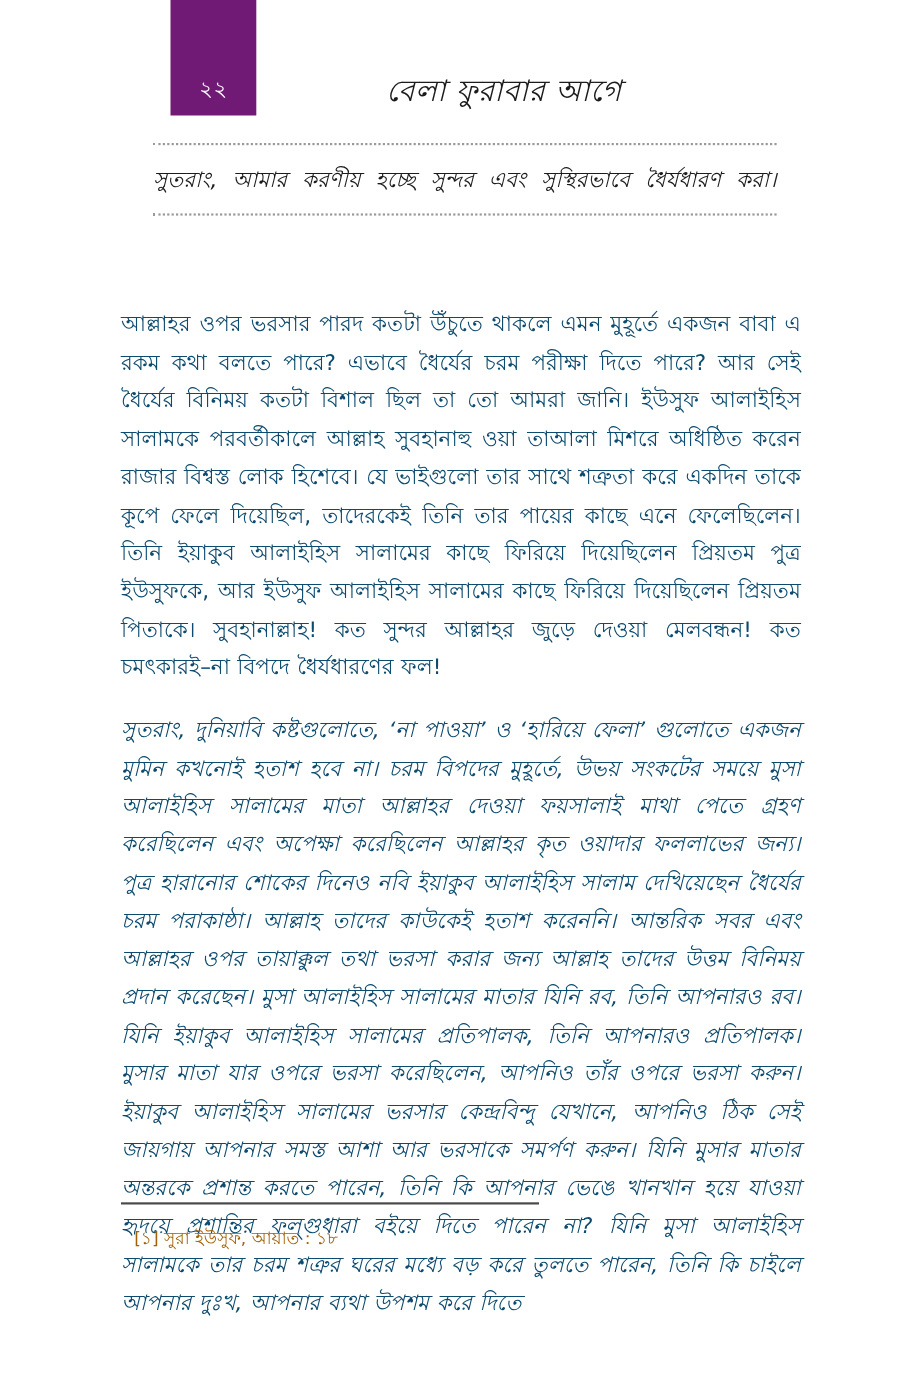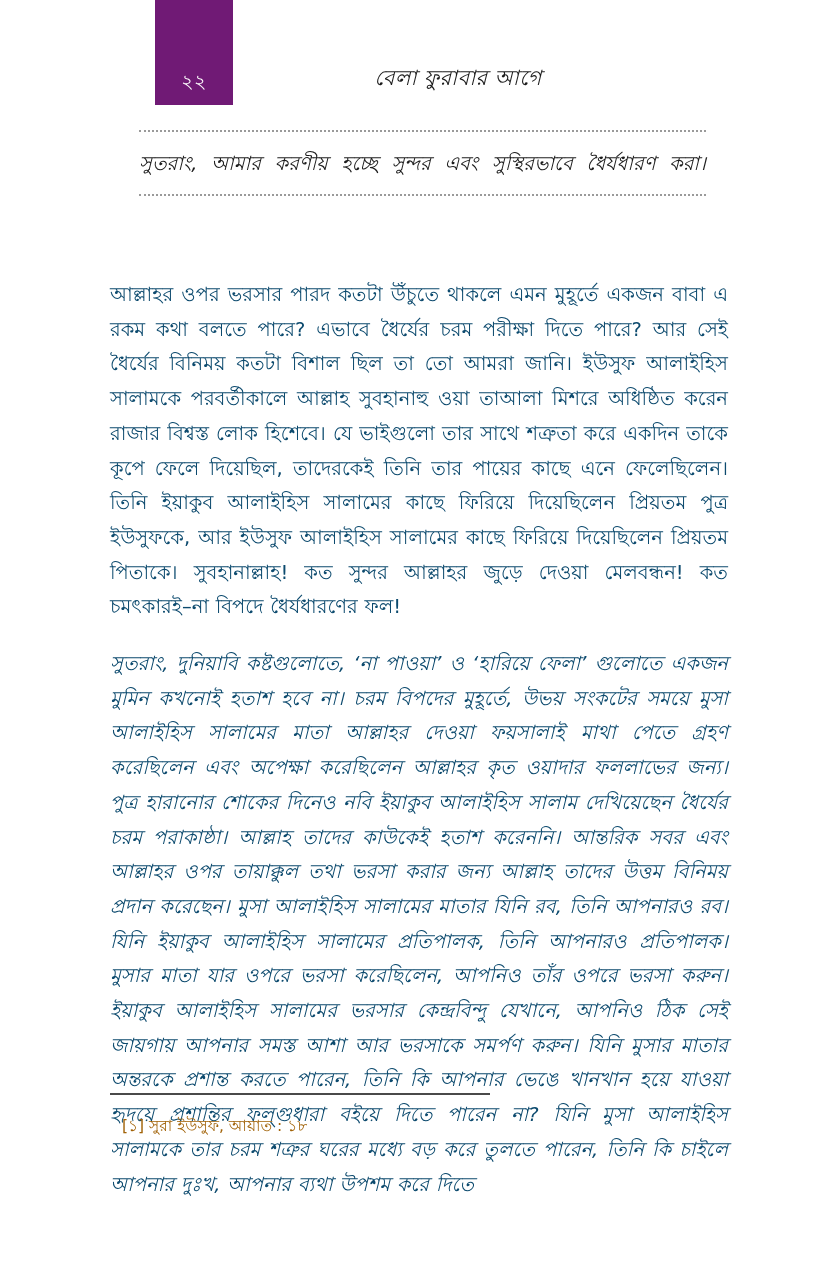--- a/index.html
+++ b/index.html
@@ -43,21 +43,21 @@
     line-height: 1;
   }
 
   .running-head {
     position: absolute;
     left: 188px;
     top: 62px;
     width: 540px;
     text-align: center;
     font-style: italic;
-    font-size: 21px;
+    font-size: 27px;
     color: #1b1b1b;
     font-family: "DejaVu Sans", "Liberation Sans", sans-serif;
     letter-spacing: 0.3px;
   }
 
   
   .quote-block {
     position: absolute;
     left: 139px;
     top: 130px;

